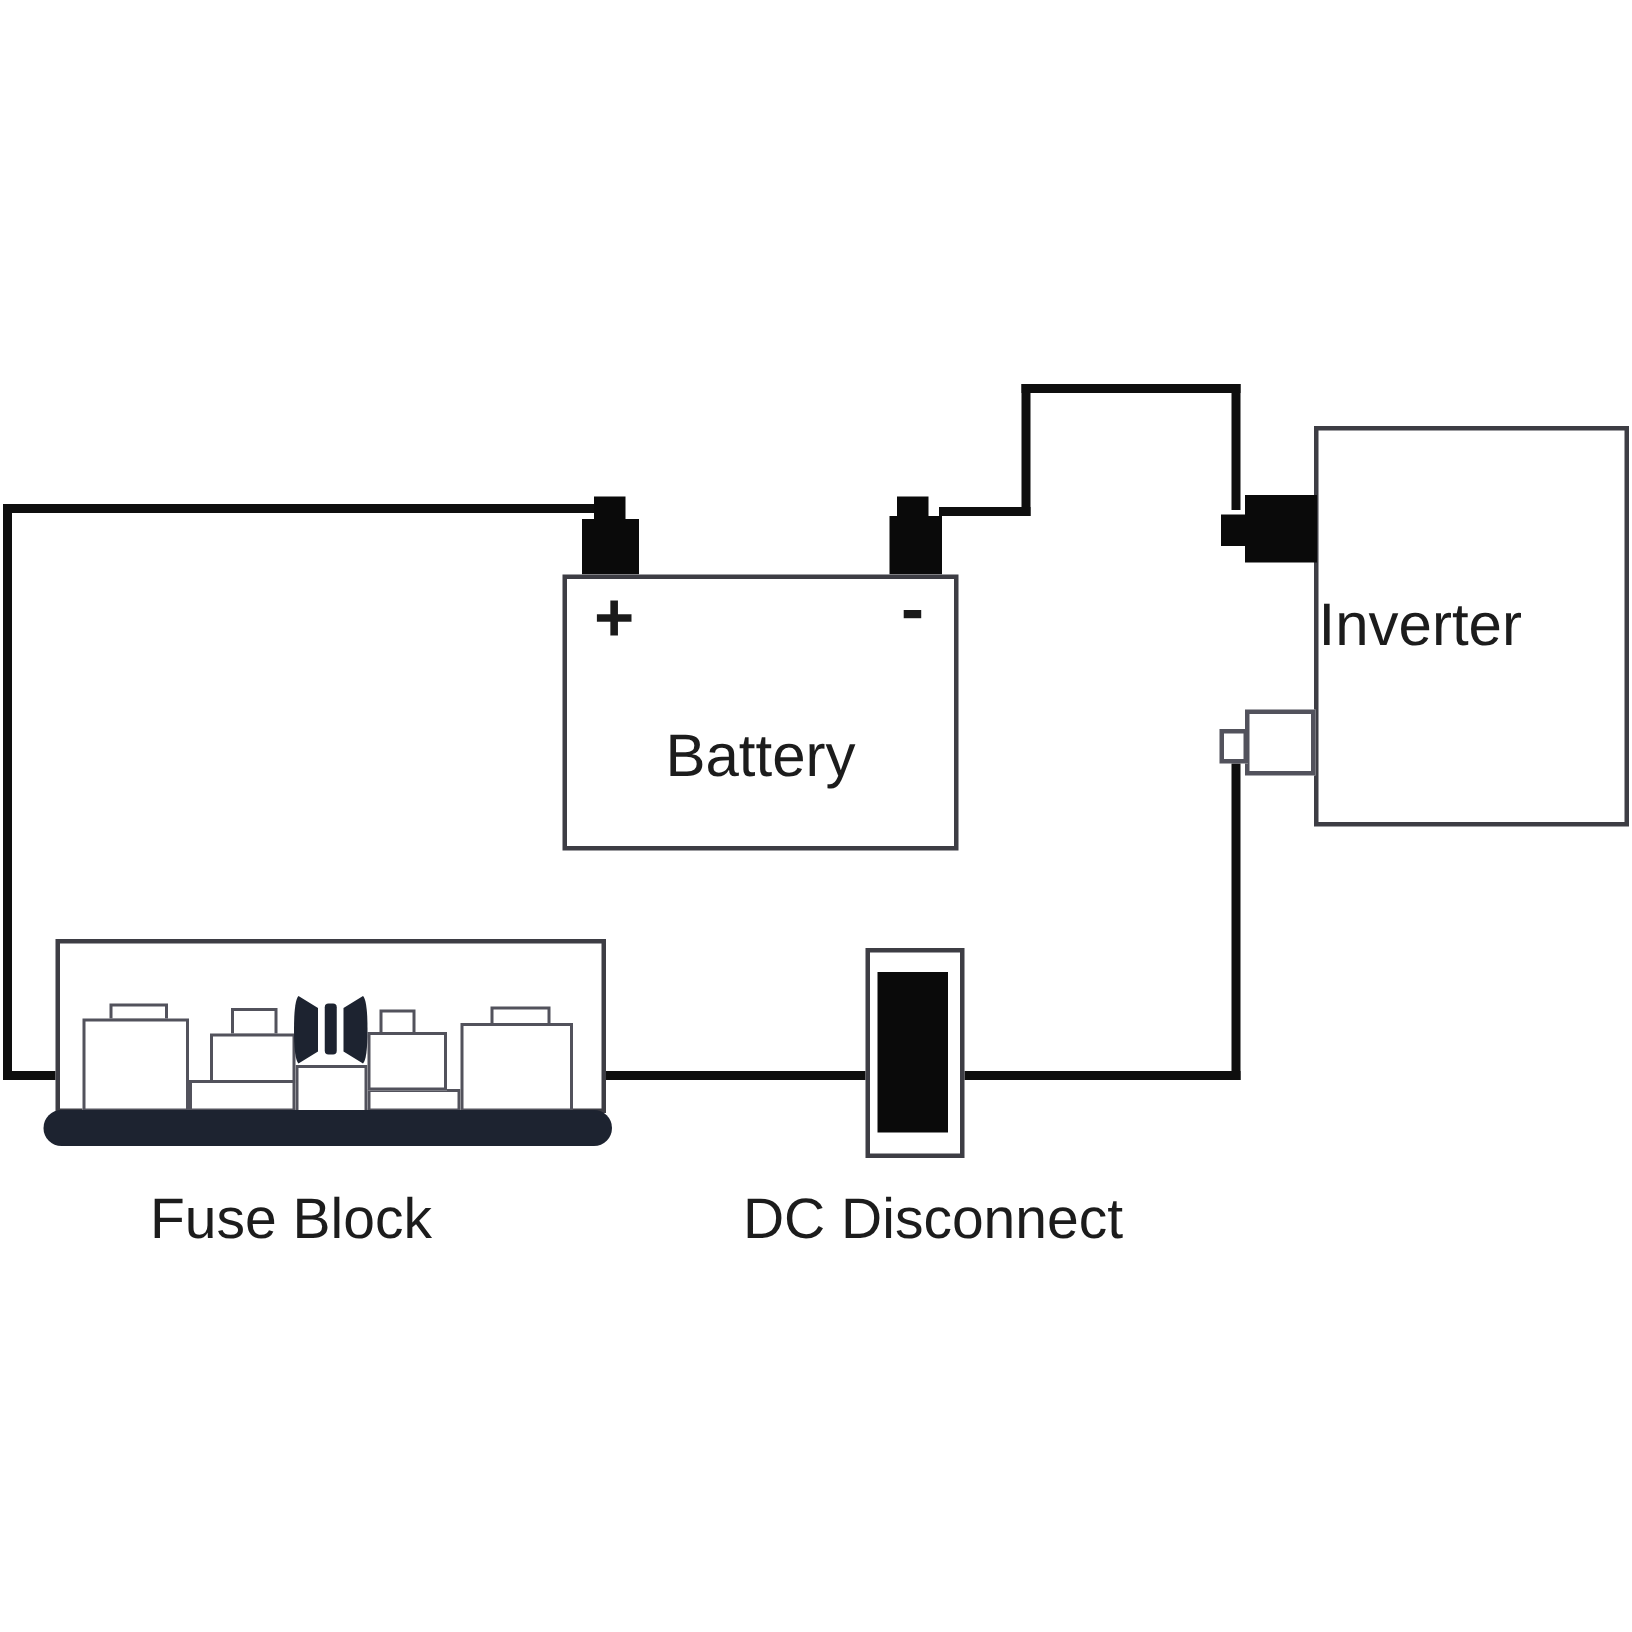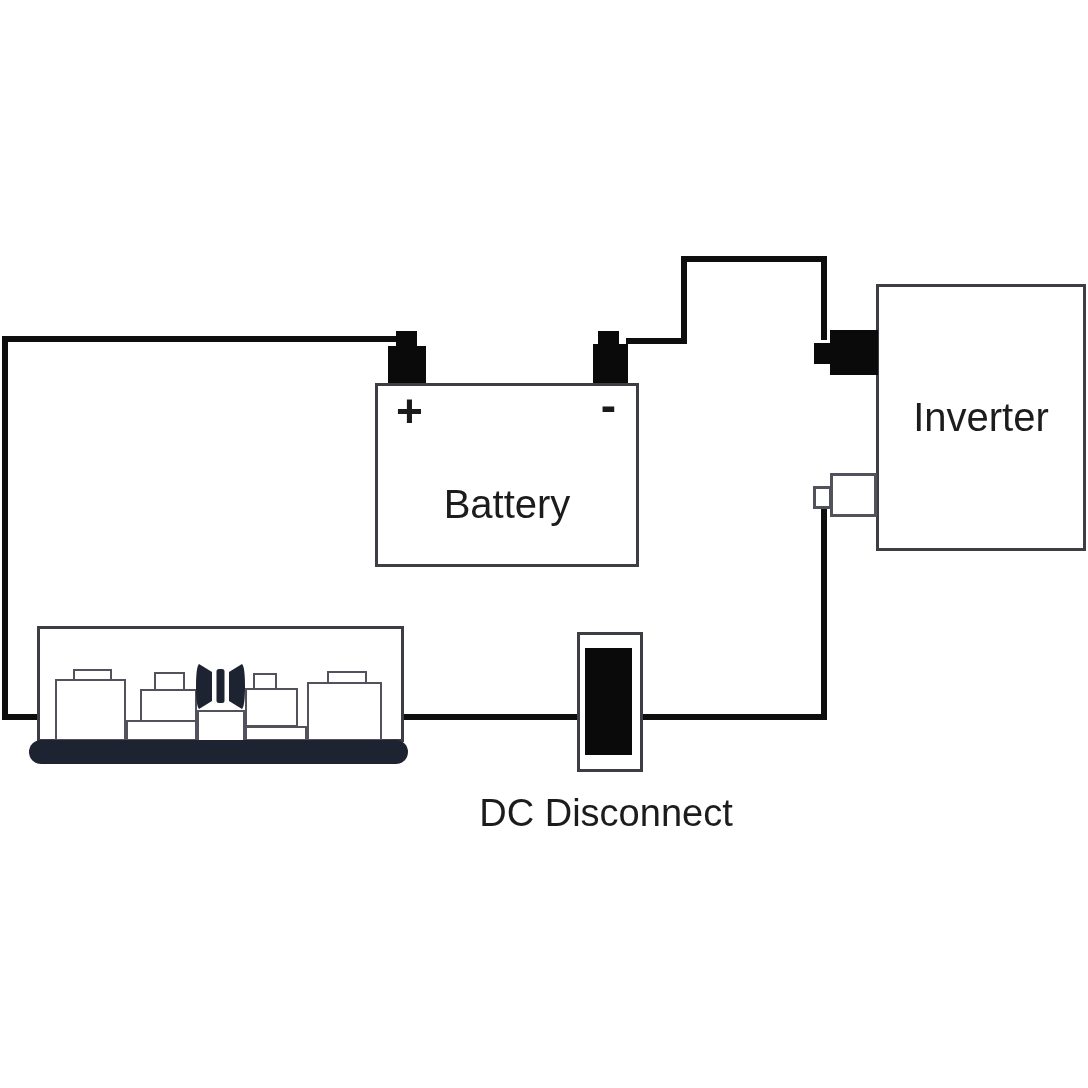--- a/index.html
+++ b/index.html
@@ -39,21 +39,21 @@
   <div class="black" style="left:388px;top:346px;width:38px;height:37px;"></div>
   <div class="black" style="left:598px;top:331px;width:21px;height:15px;"></div>
   <div class="black" style="left:593px;top:344px;width:35px;height:39px;"></div>
 
   <div class="box" style="left:375px;top:383px;width:264px;height:184px;">
     <div class="sign" style="left:18px;top:2px;">+</div>
     <div class="sign" style="right:20px;top:-4px;">-</div>
     <div class="boxlabel abs" style="left:0;right:0;top:96px;text-align:center;">Battery</div>
   </div>
 
-  <div class="box" style="left:876px;top:284px;width:210px;height:267px;display:flex;align-items:center;justify-content:center;">
+  <div class="box" style="left:876px;top:284px;width:210px;height:267px;display:flex;align-items:center;">
     <span class="boxlabel">Inverter</span>
   </div>
 
   <div class="black" style="left:830px;top:330px;width:48px;height:45px;"></div>
   <div class="black" style="left:814px;top:343px;width:18px;height:21px;"></div>
 
   <div class="thinbox" style="left:830px;top:473px;width:47px;height:44px;border-width:3px;"></div>
   <div class="thinbox" style="left:813px;top:486px;width:19px;height:23px;border-width:3px;"></div>
 
   <div class="thinbox" style="left:37px;top:626px;width:367px;height:116px;border:3px solid #3d3d44;"></div>
@@ -75,15 +75,16 @@
     <path d="M47,2 L34,10 L34,39 L47,47 Q50,44 50,24.5 Q50,5 47,2 Z" fill="#1d2330"></path>
     <rect x="21.5" y="7" width="8" height="34" rx="2.5" fill="#1d2330"></rect>
   </svg>
 
   <div class="navy" style="left:29px;top:740px;width:379px;height:24px;border-radius:12px;"></div>
 
   <div class="box" style="left:577px;top:632px;width:66px;height:140px;border-width:3px;">
     <div class="black" style="left:5px;top:13px;width:47px;height:107px;"></div>
   </div>
 
-  <div class="lbl" style="left:456px;top:792px;width:300px;">DC Disconnect</div>
+  <div class="lbl" style="left:44px;top:792px;width:300px;">Fuse Block</div>
+  <div class="lbl" style="left:472px;top:792px;width:300px;">DC Disconnect</div>
 
 </div>
 
 </body></html>

